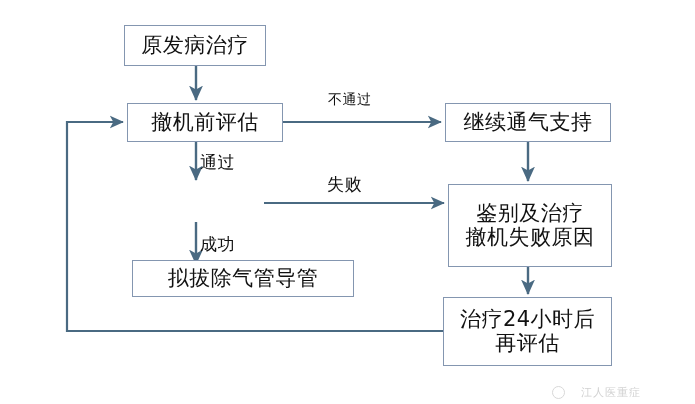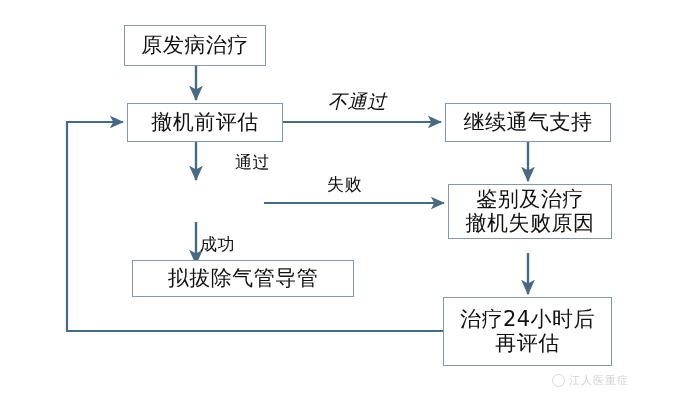--- a/index.html
+++ b/index.html
@@ -49,26 +49,27 @@
     position: absolute;
     color: #111111;
     white-space: nowrap;
     letter-spacing: 0.5px;
     line-height: 1;
   }
   .watermark {
     position: absolute;
     display: flex;
     align-items: center;
-    gap: 4px;
+    gap: 16px;
     color: #cfcfcf;
     font-size: 11px;
     letter-spacing: 1px;
     white-space: nowrap;
     opacity: 0.95;
+    margin-top: 12px;
   }
   .wm-logo {
     width: 13px;
     height: 13px;
     border-radius: 50%;
     border: 1.5px solid #d5d5d5;
     box-sizing: border-box;
     flex: 0 0 auto;
   }
 </style>
@@ -107,37 +108,37 @@
 
   <div class="node" style="left:127px; top:103px; width:156px; height:39px; font-size:21px;">
     <span class="node-text">撤机前评估</span>
   </div>
 
   <div class="node" style="left:445px; top:103px; width:166px; height:39px; font-size:21px;">
     <span class="node-text">继续通气支持</span>
   </div>
 
 
-  <div class="node" style="left:448px; top:184px; width:164px; height:55px; font-size:21px;text-align:center;">
+  <div class="node" style="left:448px; top:184px; width:164px; height:83px; font-size:21px;text-align:center;">
     <span class="node-text">鉴别及治疗
 撤机失败原因</span>
   </div>
 
   <div class="node" style="left:103px; top:260px; width:222px; height:37px; font-size:21px;margin-left:29px;">
     <span class="node-text">拟拔除气管导管</span>
   </div>
 
   <div class="node" style="left:443px; top:297px; width:169px; height:69px; font-size:21px;justify-content:center;">
     <span class="node-text">治疗24小时后
 再评估</span>
   </div>
 
-  <div class="edge-label" style="left:328px; top:92px; font-size:19px;font-style:italic;">不通过</div>
+  <div class="edge-label" style="left:328px; top:92px; font-size:14px;">不通过</div>
 
-  <div class="edge-label" style="left:200px; top:154px; font-size:17px;margin-left:35px;">通过</div>
+  <div class="edge-label" style="left:200px; top:154px; font-size:17px;">通过</div>
 
   <div class="edge-label" style="left:327px; top:176px; font-size:17px;">失败</div>
 
   <div class="edge-label" style="left:200px; top:236px; font-size:17px;">成功</div>
 
   <div class="watermark" style="left:552px; top:373px;">
     <span class="wm-logo"></span>
     <span>江人医重症</span>
   </div>
 

